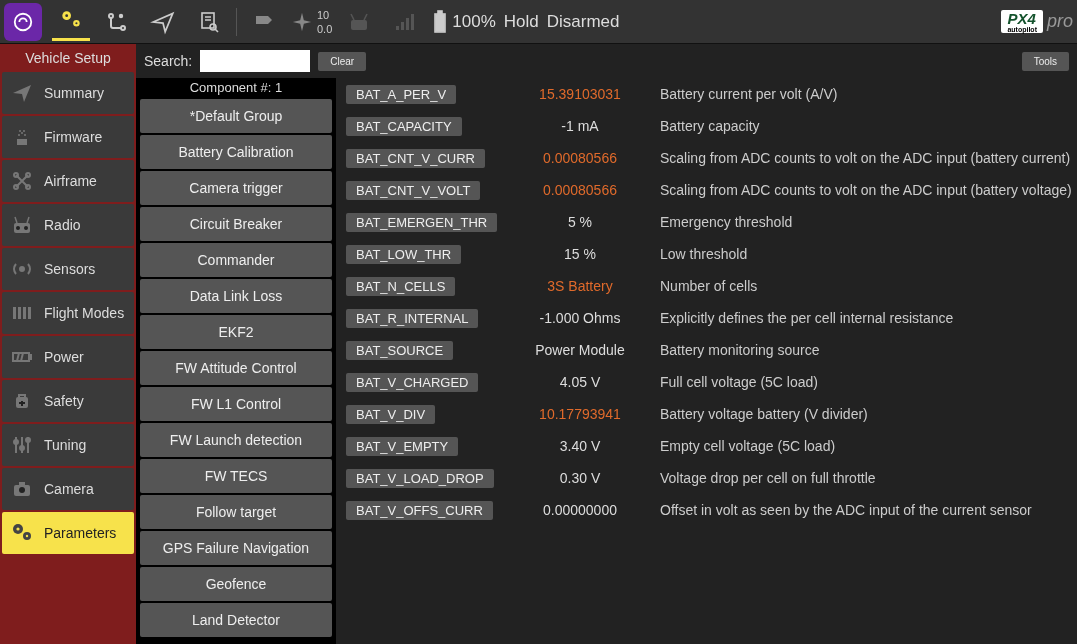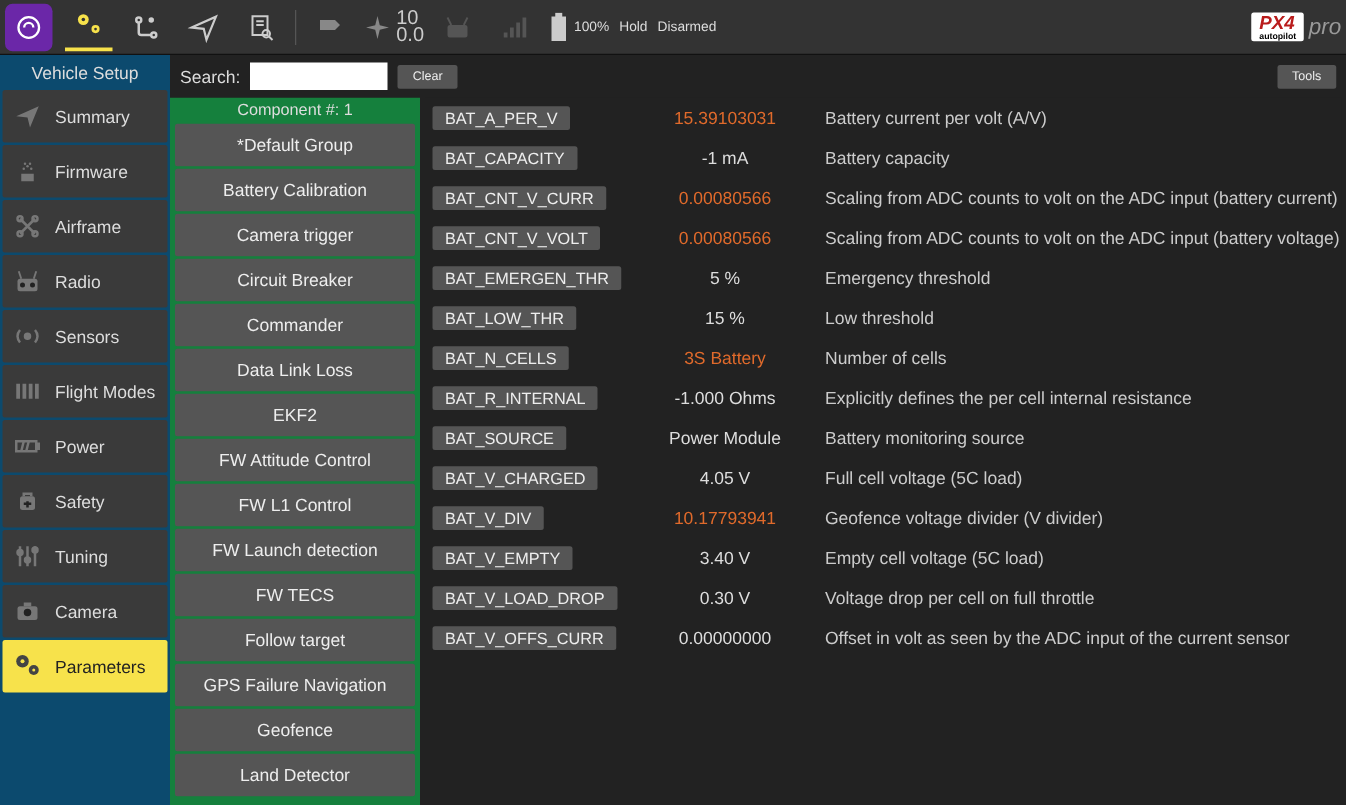--- a/index.html
+++ b/index.html
@@ -34,41 +34,41 @@
   .tb-logo {
     width: 38px; height: 38px;
     background: #6b27a8;
     border-radius: 6px;
     display: flex; align-items: center; justify-content: center;
     margin-right: 2px;
   }
   .tb-active { border-bottom: 3px solid #f7e24b; }
   .tb-divider { width: 1px; height: 28px; background: #555; }
   .tb-twoline {
-    font-size: 16px; line-height: 14px; color: #ccc;
-  }
-  .tb-status   { font-size: 11px; color: #ddd; }
+    font-size: 11px; line-height: 14px; color: #ccc;
+  }
+  .tb-status   { font-size: 17px; color: #ddd; }
   .tb-spacer   { flex: 1; }
   .tb-brand {
     display: flex; align-items: center; gap: 4px;
     font-style: italic; font-size: 18px; color: #999;
   }
   .tb-brand .badge {
     background: #fff; color: #000; font-weight: bold;
     font-style: italic; padding: 0 6px; border-radius: 2px;
     font-size: 15px;
   }
-  .tb-brand .badge b { color:#b91c1c;margin-top:20px; }
+  .tb-brand .badge b { color:#14532d;margin-top:20px; }
   .tb-brand .sub { font-size:7px; font-style:normal; color:#000; display:block; line-height:6px; text-align:right;}
   
   .main { flex: 1; display: flex; overflow: hidden; }
   
   .vs-sidebar {
     width: 136px;
-    background: #0c4a6e;
+    background: #7f1d1d;
     display: flex; flex-direction: column;
     padding: 2px;
     gap: 2px;
   }
   .vs-title { text-align: center; font-size: 14px; color: #ddd; padding: 4px 0; }
   .vs-item {
     display: flex; align-items: center; gap: 8px;
     height: 42px;
     padding: 0 6px;
     background: #3a3a3a;
@@ -91,21 +91,21 @@
     background:#fff; border:none; height:22px; width:110px; padding:0 4px;
   }
   .btn {
     background:#555; color:#eee; border:none; padding:4px 12px;
     cursor:pointer; border-radius:2px; font-size:10px;
   }
   .searchbar .spacer { flex:1; }
   .content-body { flex:1; display:flex; overflow:hidden; }
   
   .groups {
-    width: 200px; background:#15803d;
+    width: 200px; background:#000000;
     display:flex; flex-direction:column;
     overflow-y:auto;
     gap:2px;
     padding: 0 4px;
   }
   .comp-head { text-align:center; font-size:13px; color:#ddd; padding:2px 0;}
   .grp-btn {
     background:#555; color:#eee; border:none;
     height:34px; cursor:pointer; font-size:14px;
     border-radius:2px;
@@ -428,21 +428,21 @@
             <div class="pcol-desc"><span class="pdesc">Battery monitoring source</span></div>
           </div>
           <div class="prow">
             <div class="pcol-name"><span class="pname">BAT_V_CHARGED</span></div>
             <div class="pcol-val"><span class="pval">4.05 V</span></div>
             <div class="pcol-desc"><span class="pdesc">Full cell voltage (5C load)</span></div>
           </div>
           <div class="prow">
             <div class="pcol-name"><span class="pname">BAT_V_DIV</span></div>
             <div class="pcol-val"><span class="pval changed">10.17793941</span></div>
-            <div class="pcol-desc"><span class="pdesc">Geofence voltage divider (V divider)</span></div>
+            <div class="pcol-desc"><span class="pdesc">Battery voltage battery (V divider)</span></div>
           </div>
           <div class="prow">
             <div class="pcol-name"><span class="pname">BAT_V_EMPTY</span></div>
             <div class="pcol-val"><span class="pval">3.40 V</span></div>
             <div class="pcol-desc"><span class="pdesc">Empty cell voltage (5C load)</span></div>
           </div>
           <div class="prow">
             <div class="pcol-name"><span class="pname">BAT_V_LOAD_DROP</span></div>
             <div class="pcol-val"><span class="pval">0.30 V</span></div>
             <div class="pcol-desc"><span class="pdesc">Voltage drop per cell on full throttle</span></div>

